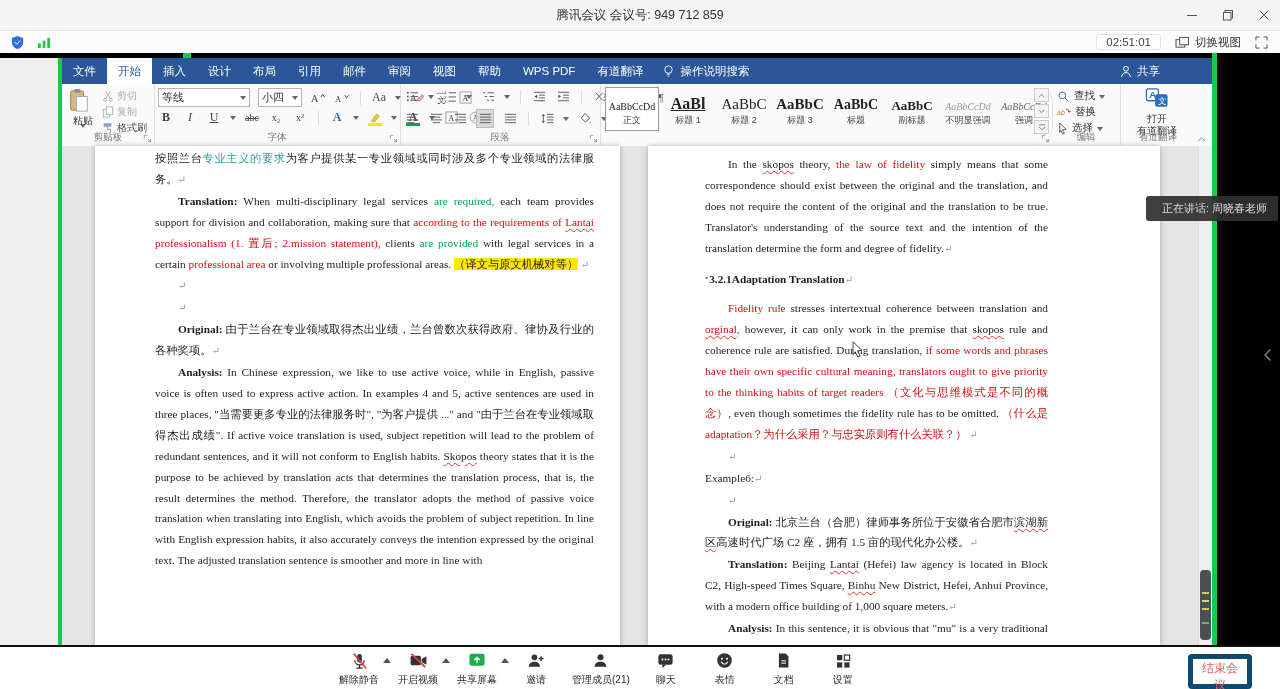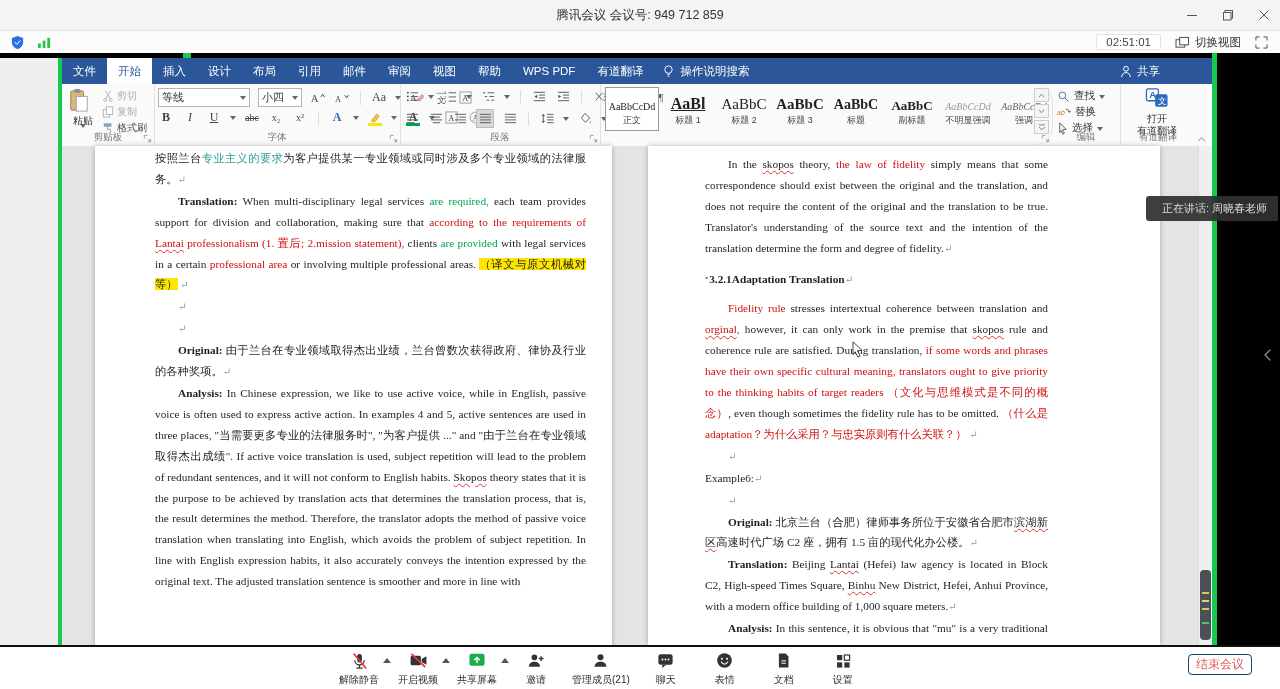--- a/index.html
+++ b/index.html
@@ -64,21 +64,21 @@
   .stscroll{position:absolute;right:3px;top:4px;display:flex;flex-direction:column;gap:2px;}
   .stscroll span{width:13px;height:12px;border:1px solid #ccc;background:#f4f4f4;display:flex;align-items:center;justify-content:center;}
   .g-edit{left:990px;width:68px;border-right:1px solid #e2e0e0;}
   .erow{position:absolute;left:5px;display:flex;align-items:center;gap:4px;font-size:10.5px;color:#333;white-space:nowrap;}
   .g-youdao{left:1058px;width:76px;border-right:none;}
   .ydbtn{position:absolute;left:8px;top:3px;width:58px;text-align:center;font-size:10px;color:#333;line-height:1.25;}
   .collapse{position:absolute;right:5px;bottom:3px;}
   
   .docarea{position:absolute;top:146px;left:62px;width:1150px;height:499px;background:#e5e4e4;}
   .page{position:absolute;top:0;background:#fff;box-shadow:0 0 5px rgba(0,0,0,.28);}
-  .pageL{left:33px;width:517px;height:540px;}
+  .pageL{left:33px;width:517px;height:540px;padding-left:8px;}
   .pageR{left:586px;width:512px;height:499px;}
   .inner{position:absolute;top:2px;}
   .pageL .inner{left:60px;right:26px;}
   .pageR .inner{left:57px;right:112px;top:8px;}
   .para{font-family:"Liberation Serif","DejaVu Serif",serif;font-size:11.3px;line-height:20.9px;text-align:justify;color:#1f1f1f;}
   .para.ind{text-indent:23px;}
   .para.head{margin:8px 0;}
   .sg-b{font-weight:700;}
   .sg-r{color:#cf1010;}
   .sg-g{color:#00a550;}
@@ -92,21 +92,21 @@
   .thumb{position:absolute;left:1px;right:1px;top:424px;height:70px;background:#4c4f55;border-radius:4px;}
   .tick{position:absolute;left:2px;right:2px;height:2px;}
   
   .blackline{position:absolute;top:645px;left:0;width:1280px;height:2px;background:#101010;}
   .bottombar{position:absolute;top:647px;left:0;width:1280px;height:42px;background:#fff;}
   #toolbar-buttons{position:absolute;left:336px;top:3px;display:flex;align-items:flex-start;gap:13px;}
   .tb{position:relative;display:flex;flex-direction:column;align-items:center;min-width:46px;}
   .tb .ic{height:21px;display:flex;align-items:center;justify-content:center;}
   .tb .lb{font-size:10px;color:#2c2c2c;margin-top:2px;white-space:nowrap;}
   .tb .caret{position:absolute;right:-9px;top:8px;width:0;height:0;border-left:4px solid transparent;border-right:4px solid transparent;border-bottom:5px solid #555;}
-  .endbtn{position:absolute;right:28px;top:7px;width:64px;height:21px;border:1px solid #0c4a6e;border-radius:4px;background:#fff;color:#e05a5a;font-size:12px;font-family:"Liberation Sans",sans-serif;}
+  .endbtn{position:absolute;right:28px;top:7px;width:64px;height:35px;border:5px solid #0c4a6e;border-radius:4px;background:#fff;color:#e05a5a;font-size:12px;font-family:"Liberation Sans",sans-serif;}
   .toast{position:absolute;left:1146px;top:196px;width:132px;height:25px;background:rgba(48,48,48,.93);color:#dcdcdc;font-size:11px;line-height:25px;padding-left:16px;border-radius:3px 0 0 3px;z-index:30;white-space:nowrap;overflow:hidden;box-sizing:border-box;}
   .cursor{position:absolute;left:851px;top:341px;z-index:40;}
 </style>
 </head>
 <body>
 
 <div id="root">
 
   <div class="titlebar">
     <div class="mtitle">腾讯会议 会议号: 949 712 859</div>

